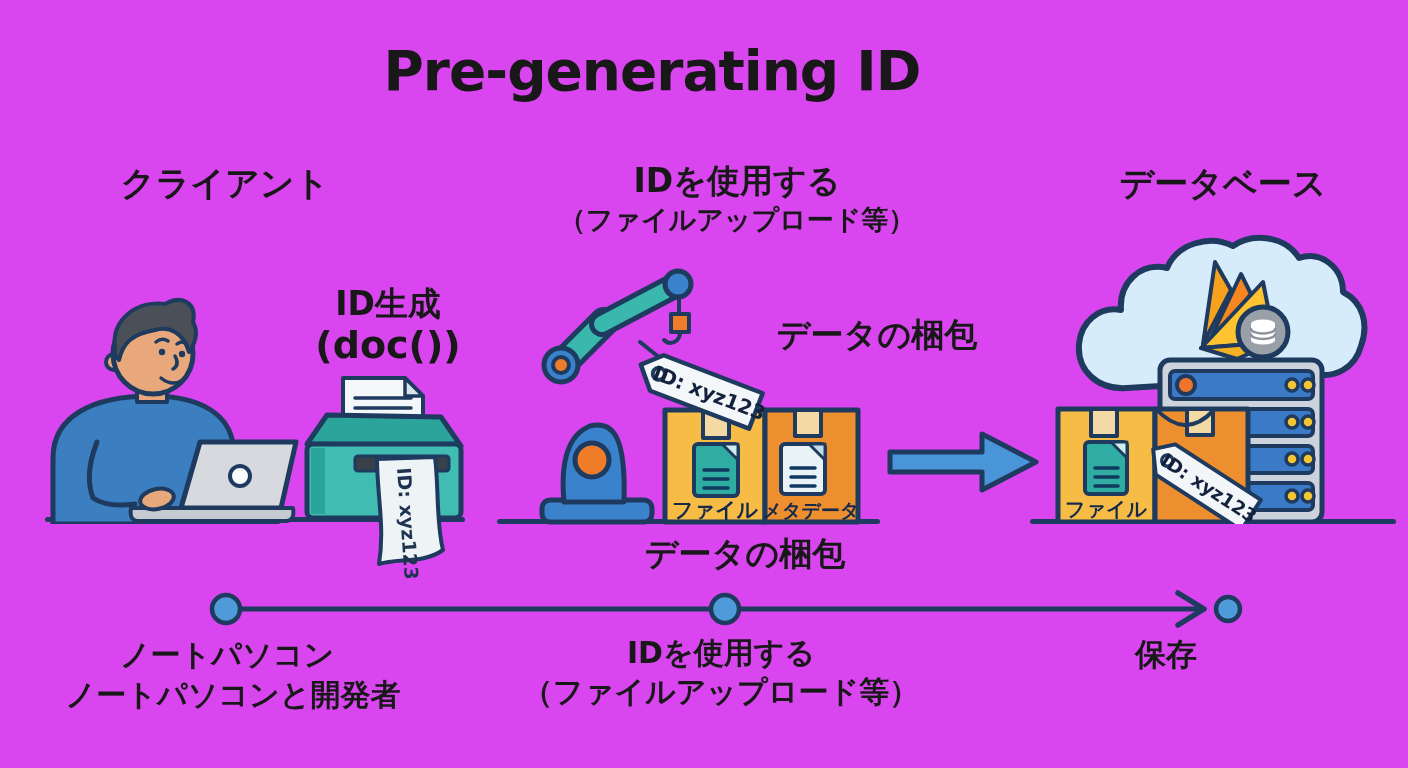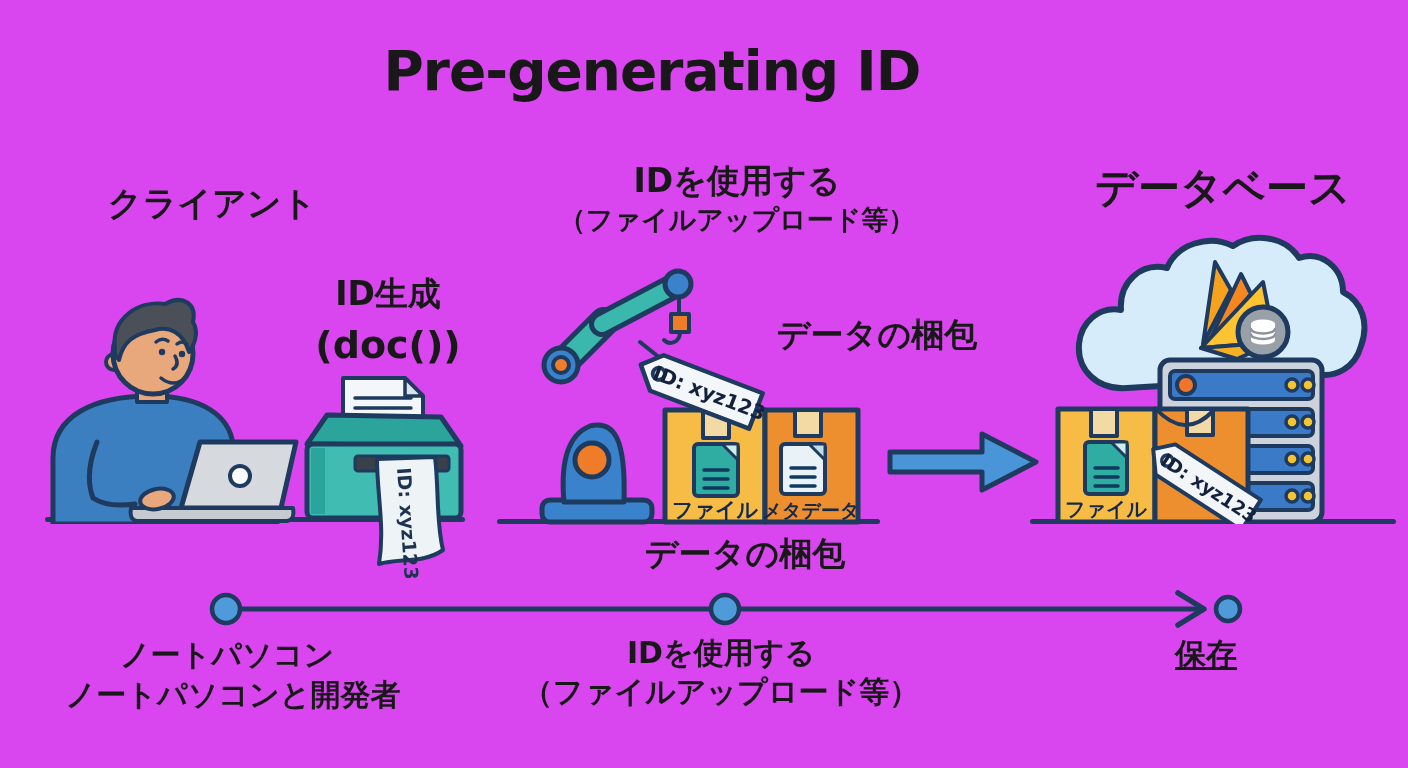--- a/index.html
+++ b/index.html
@@ -17,28 +17,28 @@
   svg{display:block;}
   svg text{font-family:"DejaVu Sans","Liberation Sans",sans-serif;}
 </style>
 </head>
 <body>
 
 <div class="canvas">
 
   <div class="heading" style="left:652px;top:40px;font-size:55px;letter-spacing:-1px;">Pre-generating ID</div>
 
-  <div class="heading" style="left:212px;top:164px;font-size:34px;margin-top:20px;">クライアント</div>
+  <div class="heading" style="left:225px;top:164px;font-size:34px;">クライアント</div>
 
   <div class="heading" style="left:737px;top:162px;font-size:33px;">IDを使用する</div>
   <div class="heading" style="left:737px;top:204px;font-size:27px;">（ファイルアップロード等）</div>
 
-  <div class="heading" style="left:1223px;top:164px;font-size:42px;">データベース</div>
+  <div class="heading" style="left:1223px;top:164px;font-size:34px;">データベース</div>
 
-  <div class="heading" style="left:388px;top:275px;font-size:33px;">ID生成</div>
+  <div class="heading" style="left:388px;top:285px;font-size:33px;">ID生成</div>
   <div class="heading" style="left:388px;top:324px;font-size:38px;">(doc())</div>
 
   <div class="heading" style="left:877px;top:316px;font-size:33px;">データの梱包</div>
   <div class="heading" style="left:745px;top:535px;font-size:33px;">データの梱包</div>
 
   <div class="deskline" style="left:45px;top:517px;width:420px;"></div>
   <div class="deskline" style="left:497px;top:519px;width:383px;"></div>
   <div class="deskline" style="left:1030px;top:519px;width:366px;"></div>
 
   <svg class="abs" style="left:35px;top:292px;" width="320" height="232" viewBox="0 0 320 232">
@@ -181,15 +181,15 @@
       <circle cx="1028" cy="24" r="12" fill="#4f9bd9" stroke-width="4.5"></circle>
     </g>
   </svg>
 
   <div class="heading" style="left:233px;top:678px;font-size:30px;">ノートパソコンと開発者</div>
   <div class="heading" style="left:227px;top:638px;font-size:30px;">ノートパソコン</div>
 
   <div class="heading" style="left:721px;top:636px;font-size:30px;">IDを使用する</div>
   <div class="heading" style="left:721px;top:675px;font-size:30px;">（ファイルアップロード等）</div>
 
-  <div class="heading" style="left:1206px;top:637px;font-size:31px;text-decoration:underline;">保存</div>
+  <div class="heading" style="left:1166px;top:637px;font-size:31px;">保存</div>
 
 </div>
 
 </body></html>

